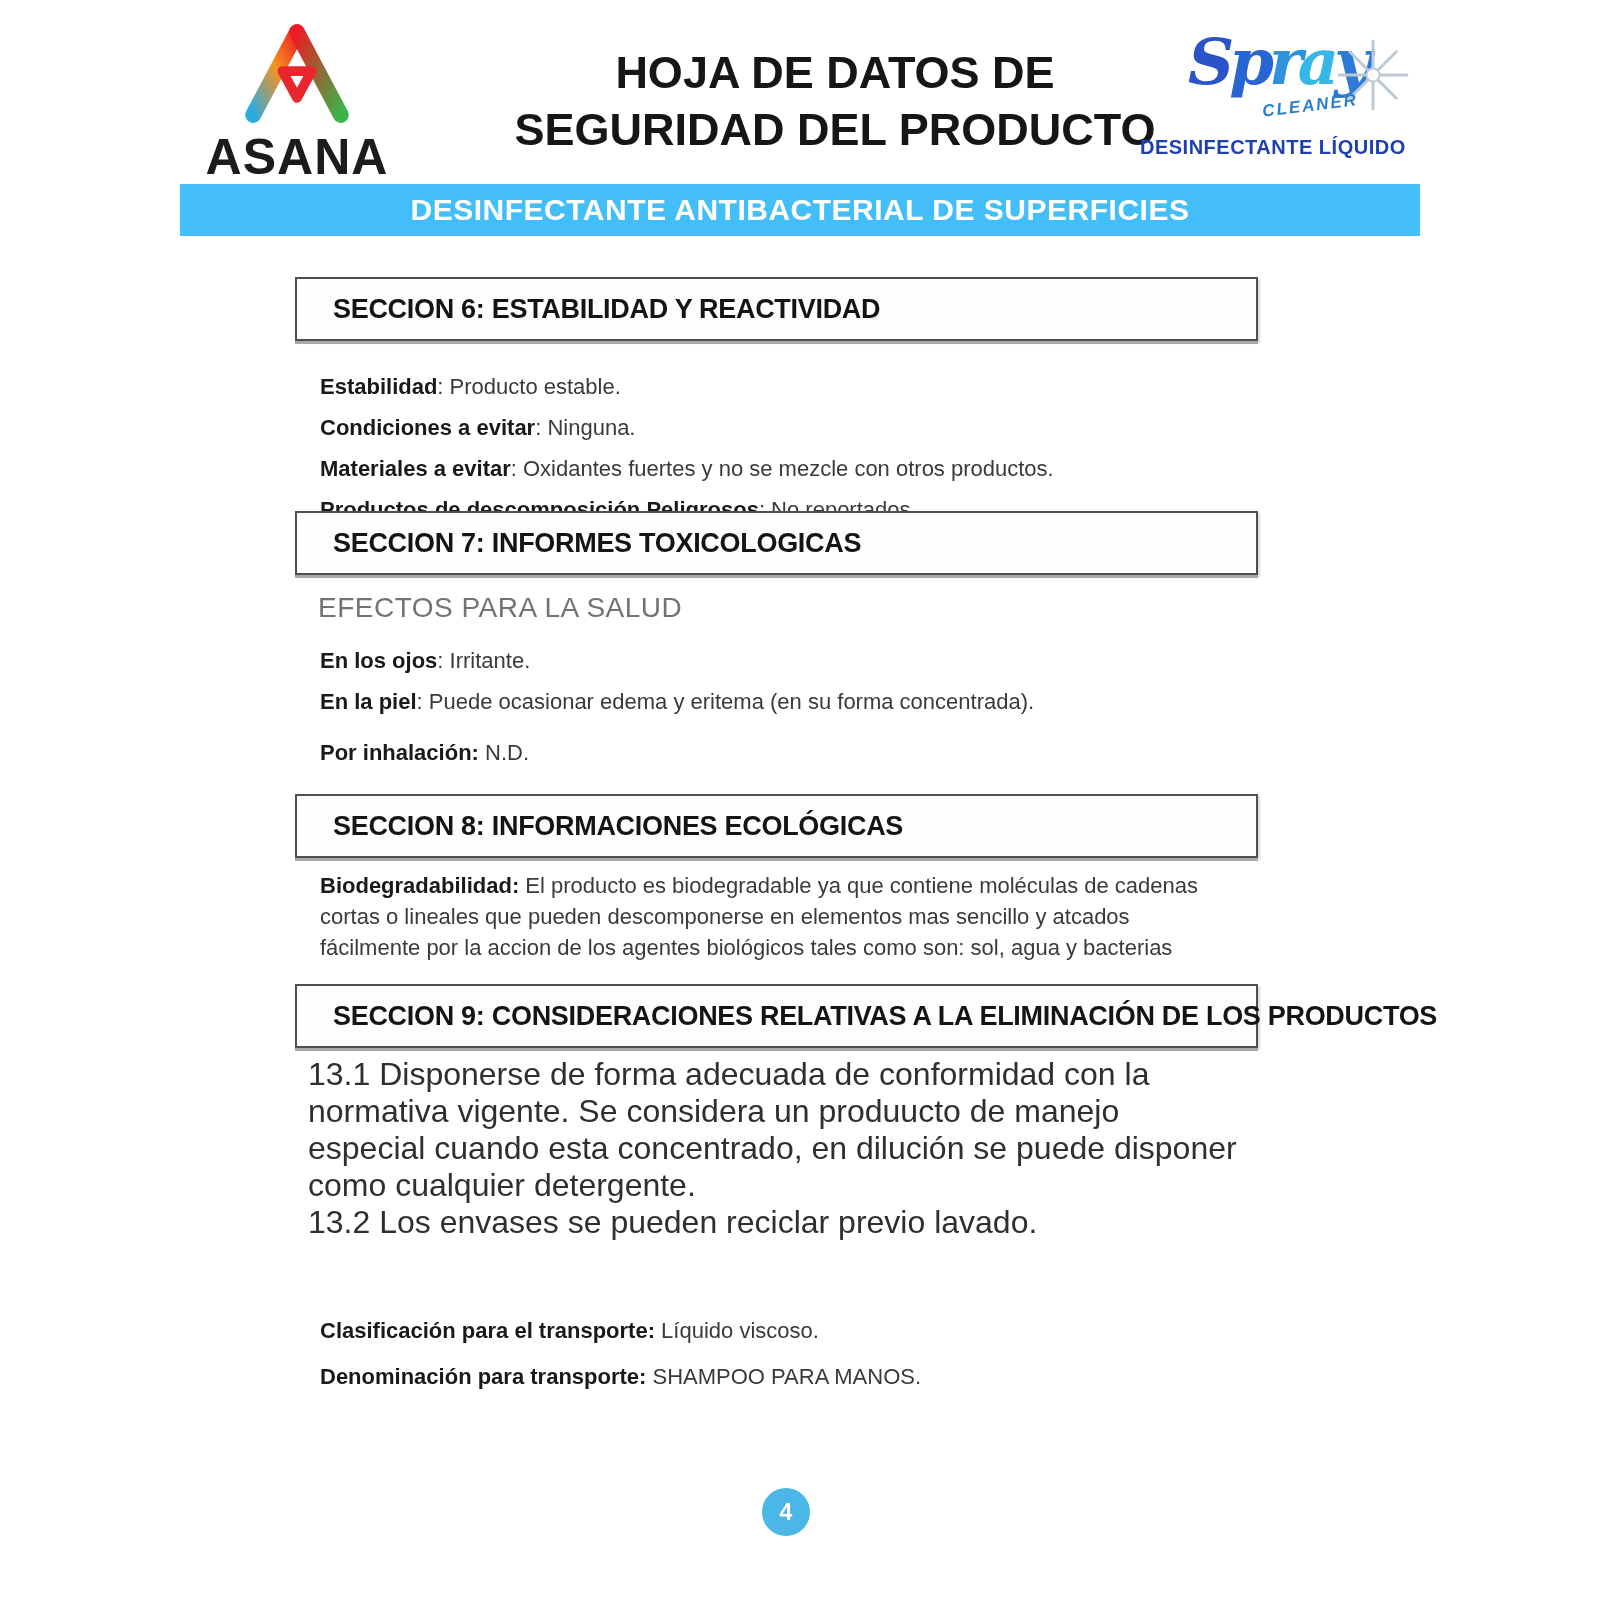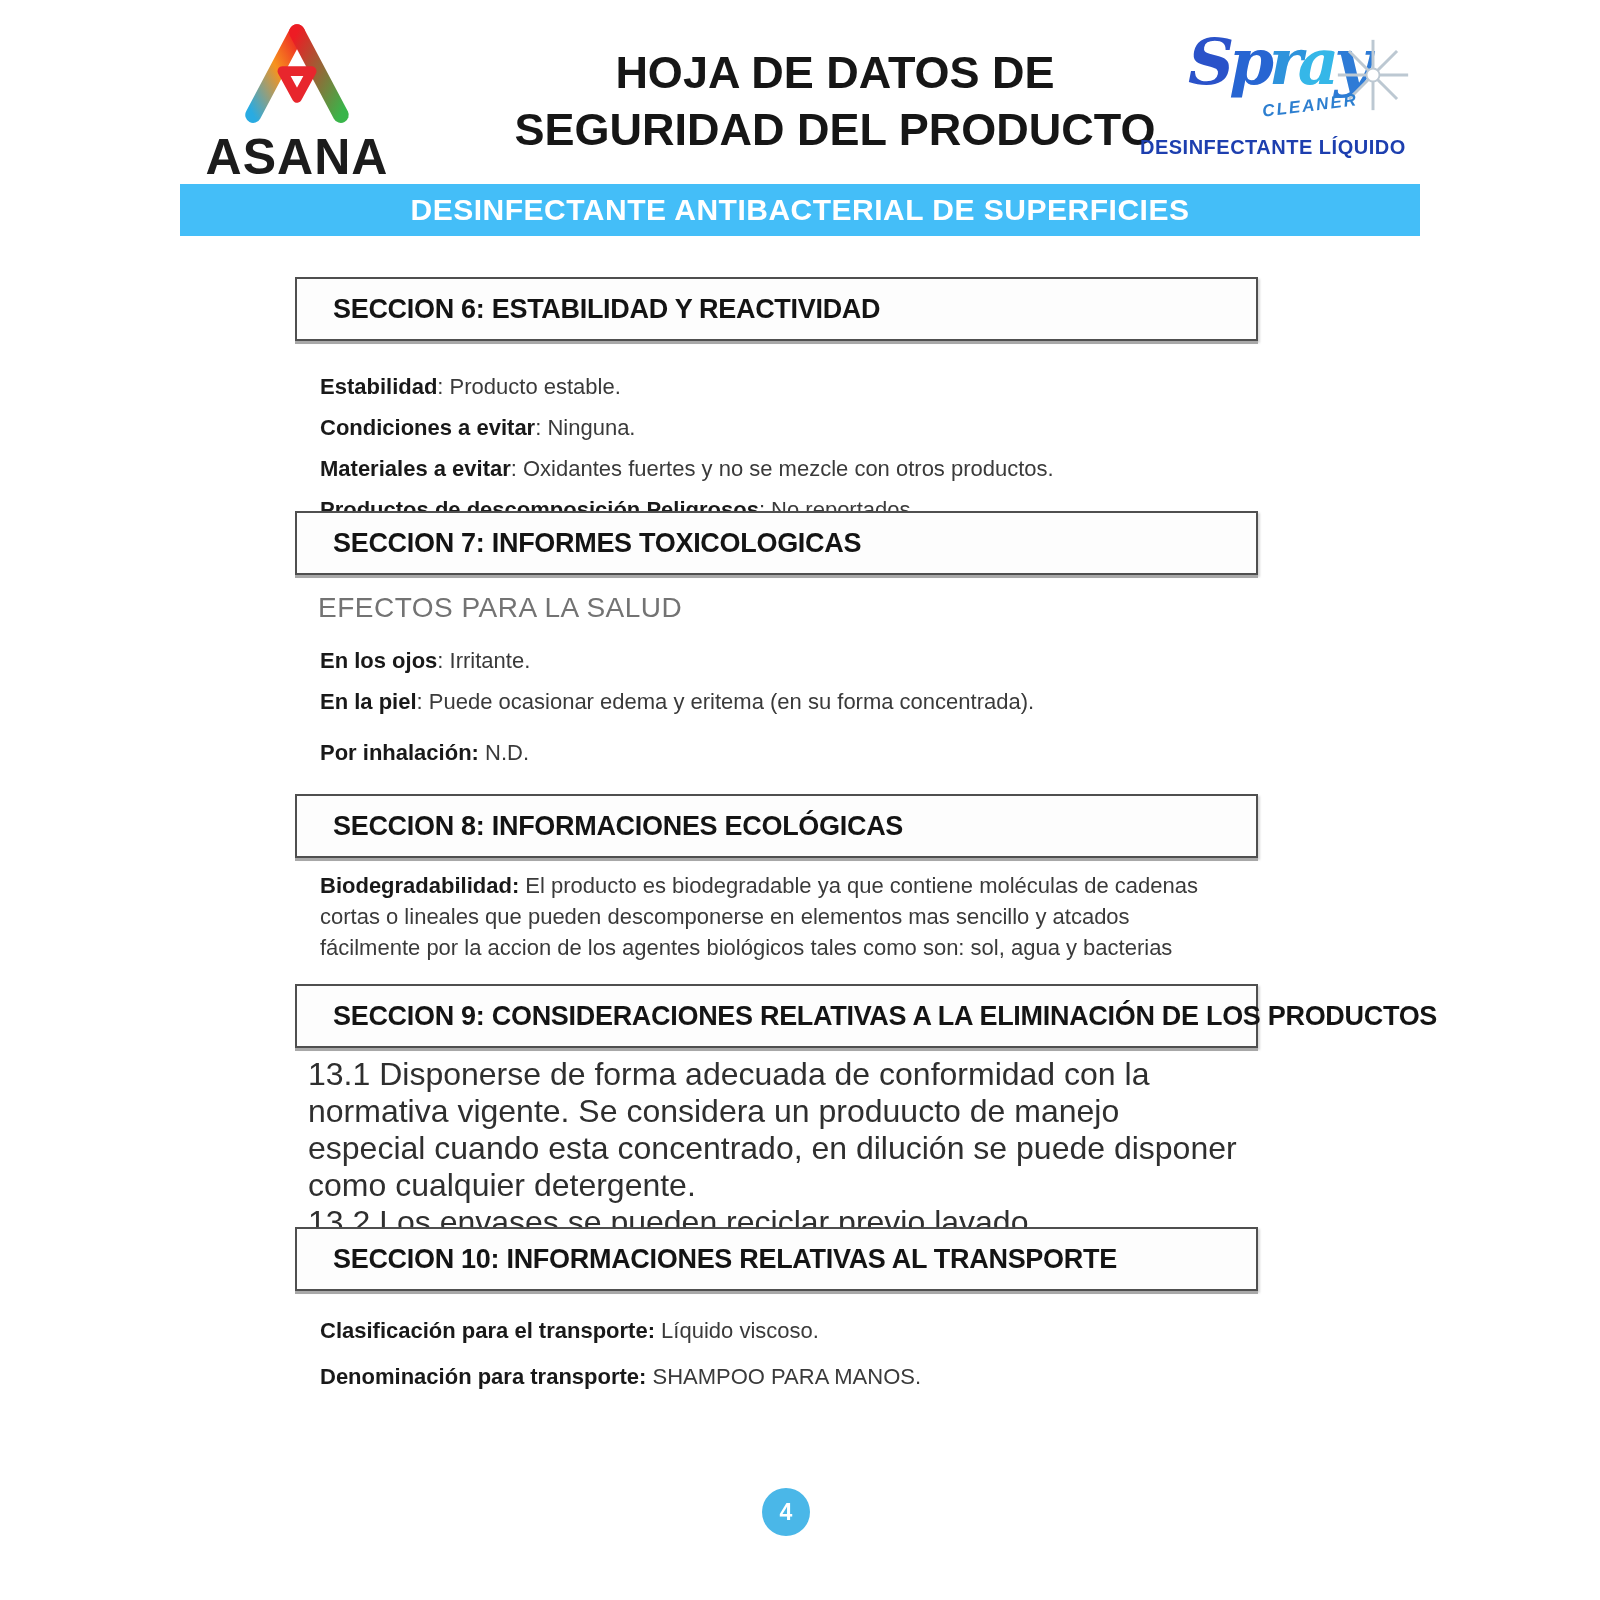--- a/index.html
+++ b/index.html
@@ -154,23 +154,20 @@
   </div>
 
   <div class="secbox" id="box9">
     <div class="sectitle">SECCION 9: CONSIDERACIONES RELATIVAS A LA ELIMINACIÓN DE LOS PRODUCTOS</div>
   </div>
   <div class="content" id="c9">
     <div class="para">13.1 Disponerse de forma adecuada de conformidad  con la normativa vigente. Se considera  un produucto de manejo especial cuando esta concentrado, en dilución se puede disponer como cualquier detergente.</div>
     <div class="para">13.2 Los envases se pueden reciclar previo lavado.</div>
   </div>
 
-  <div class="secbox" id="box10">
-    <div class="sectitle">SECCION 10: INFORMACIONES RELATIVAS AL TRANSPORTE</div>
-  </div>
   <div class="content" id="c10">
     <div class="item"><b class="lbl">Clasificación para el transporte:</b><span class="val"> Líquido viscoso.</span></div>
     <div class="item"><b class="lbl">Denominación para transporte:</b><span class="val"> SHAMPOO PARA MANOS.</span></div>
   </div>
 
   <div class="pagenum">4</div>
 
 </div>
 
 </body></html>

